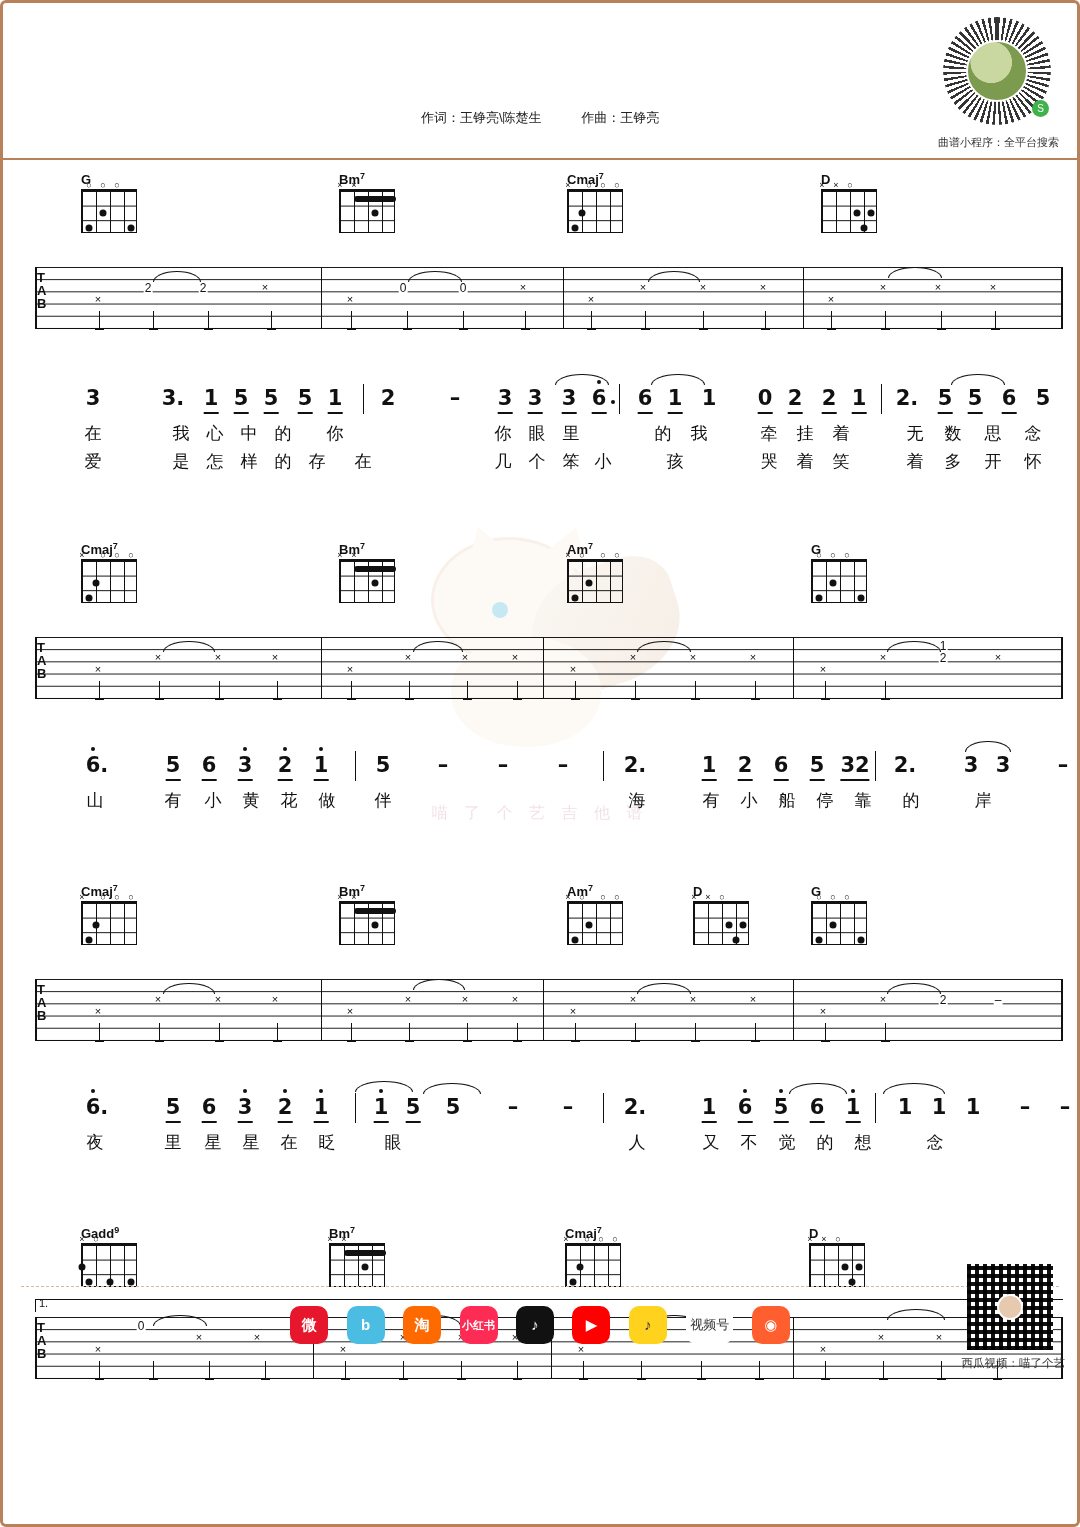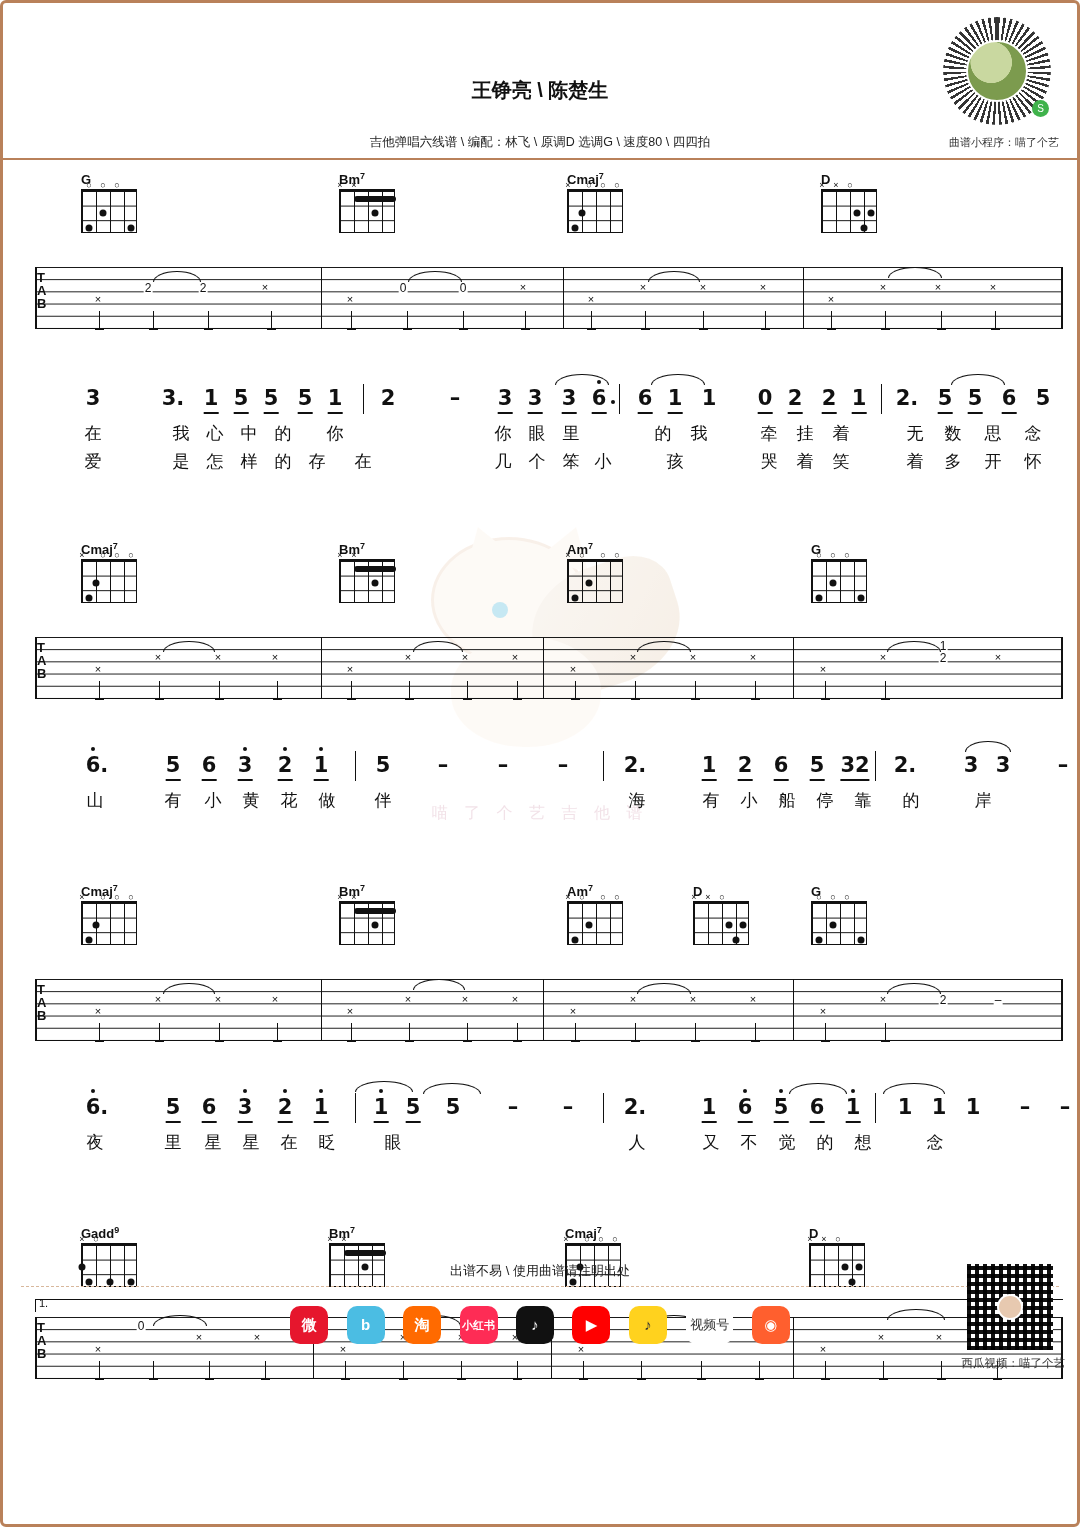--- a/index.html
+++ b/index.html
@@ -221,29 +221,31 @@
     height:12px;
   }
   .volta span{position:absolute;left:3px;top:-3px;font-size:11px;}
 </style>
 </head>
 <body>
 
 <div class="page">
 
   <div class="header">
-    <div class="artist">王铮亮 \ 陈楚生</div>
-    <div class="meta">吉他弹唱六线谱 \ 编配：林飞 \ 原调D 选调G \ 速度80 \ 四四拍</div>
+    <div class="credits">
+      <span>作词：王铮亮\陈楚生</span>
+      <span>作曲：王铮亮</span>
+    </div>
 
     <div class="qr-top">
       <div class="dots"></div>
       <div class="photo"></div>
       <div class="badge">S</div>
     </div>
-    <div class="qr-caption">曲谱小程序：喵了个艺</div>
+    <div class="qr-caption">曲谱小程序：全平台搜索</div>
   </div>
 
   <div class="wm-cat">
     <div class="head">
         <div class="ear l"></div>
         <div class="ear r"></div>
       <div class="eye l"></div>
         <div class="eye r"></div>
     </div>
     <div class="uke"></div>
@@ -866,21 +868,20 @@
       <div class="tabnum" style="left:982px;top:2px;">0</div>
       <div class="slur" style="left:884px;top:-8px;width:56px;"></div>
       <div class="strum" style="left:822px;top:44px;"></div>
       <div class="strum" style="left:880px;top:44px;"></div>
       <div class="strum" style="left:938px;top:44px;"></div>
       <div class="strum" style="left:994px;top:44px;"></div>
     </div>
   </div>
 
   <div class="footer">
-    <div class="footnote">出谱不易 \ 使用曲谱请注明出处</div>
     <div class="dashed"></div>
     <div class="icons">
       <span class="ic weibo">微</span>
       <span class="ic bili">b</span>
       <span class="ic taobao">淘</span>
       <span class="ic xhs">小红书</span>
       <span class="ic douyin">♪</span>
       <span class="ic youtube">▶</span>
       <span class="ic qq">♪</span>
       <span class="ic shipin">视频号</span>

